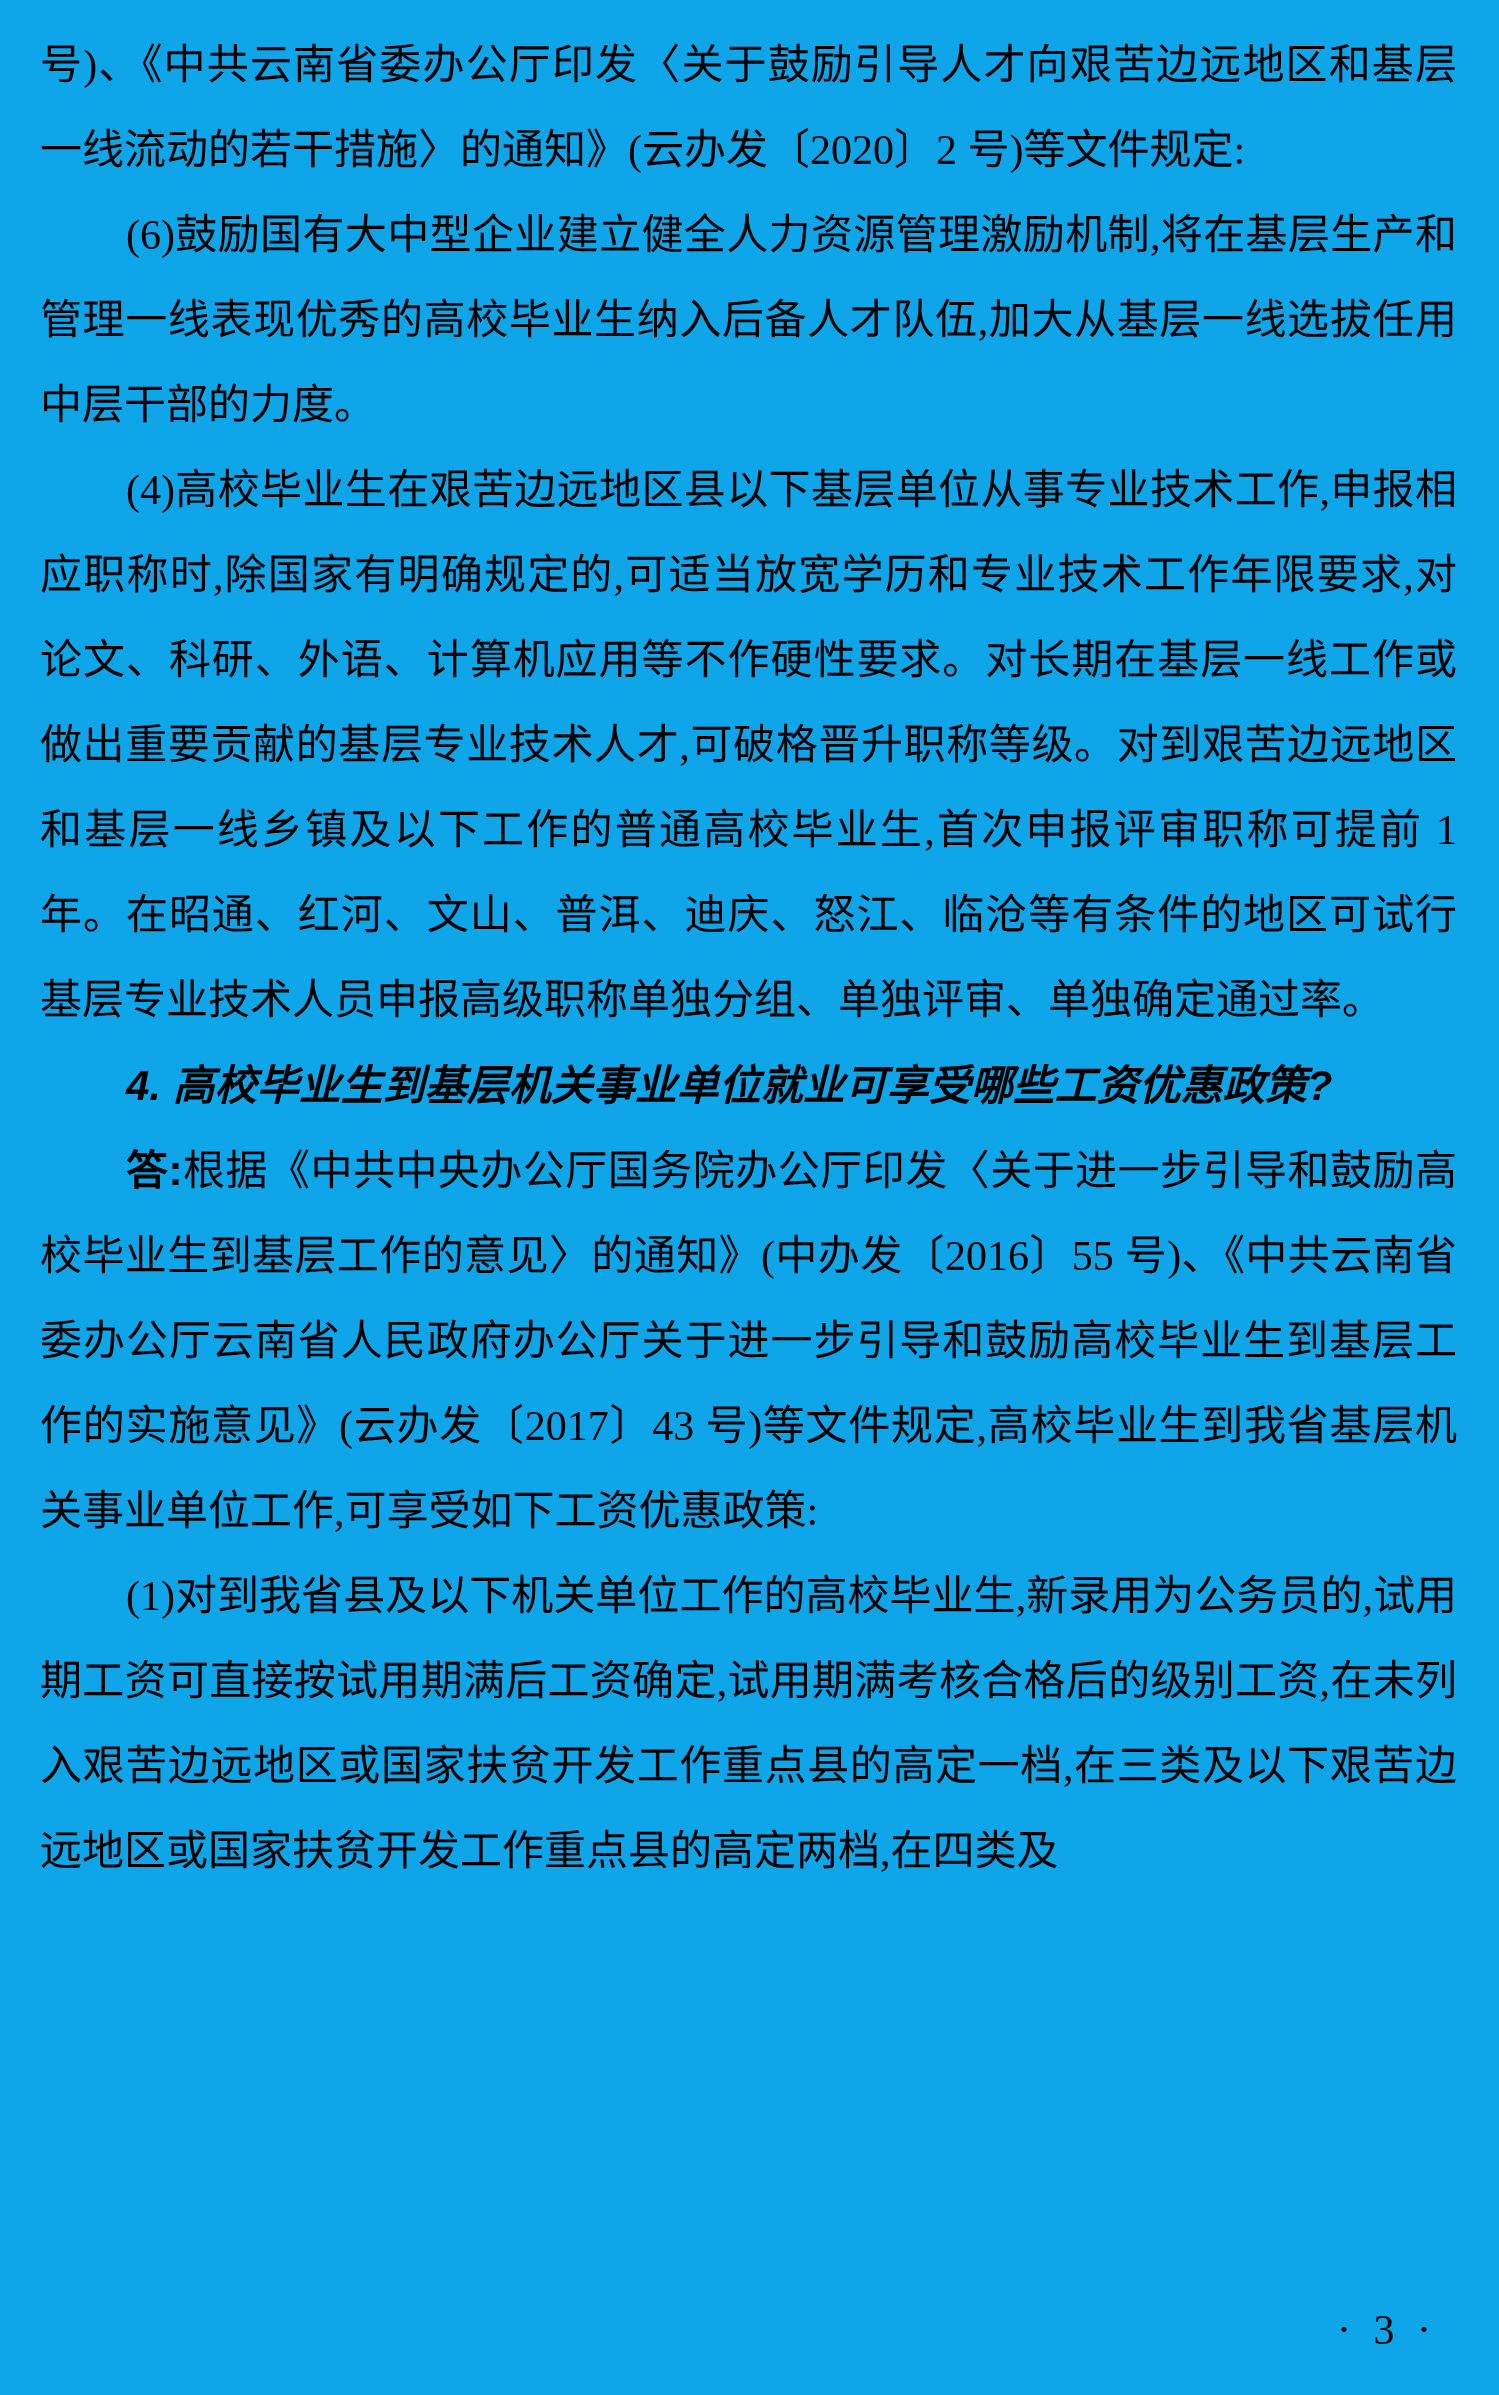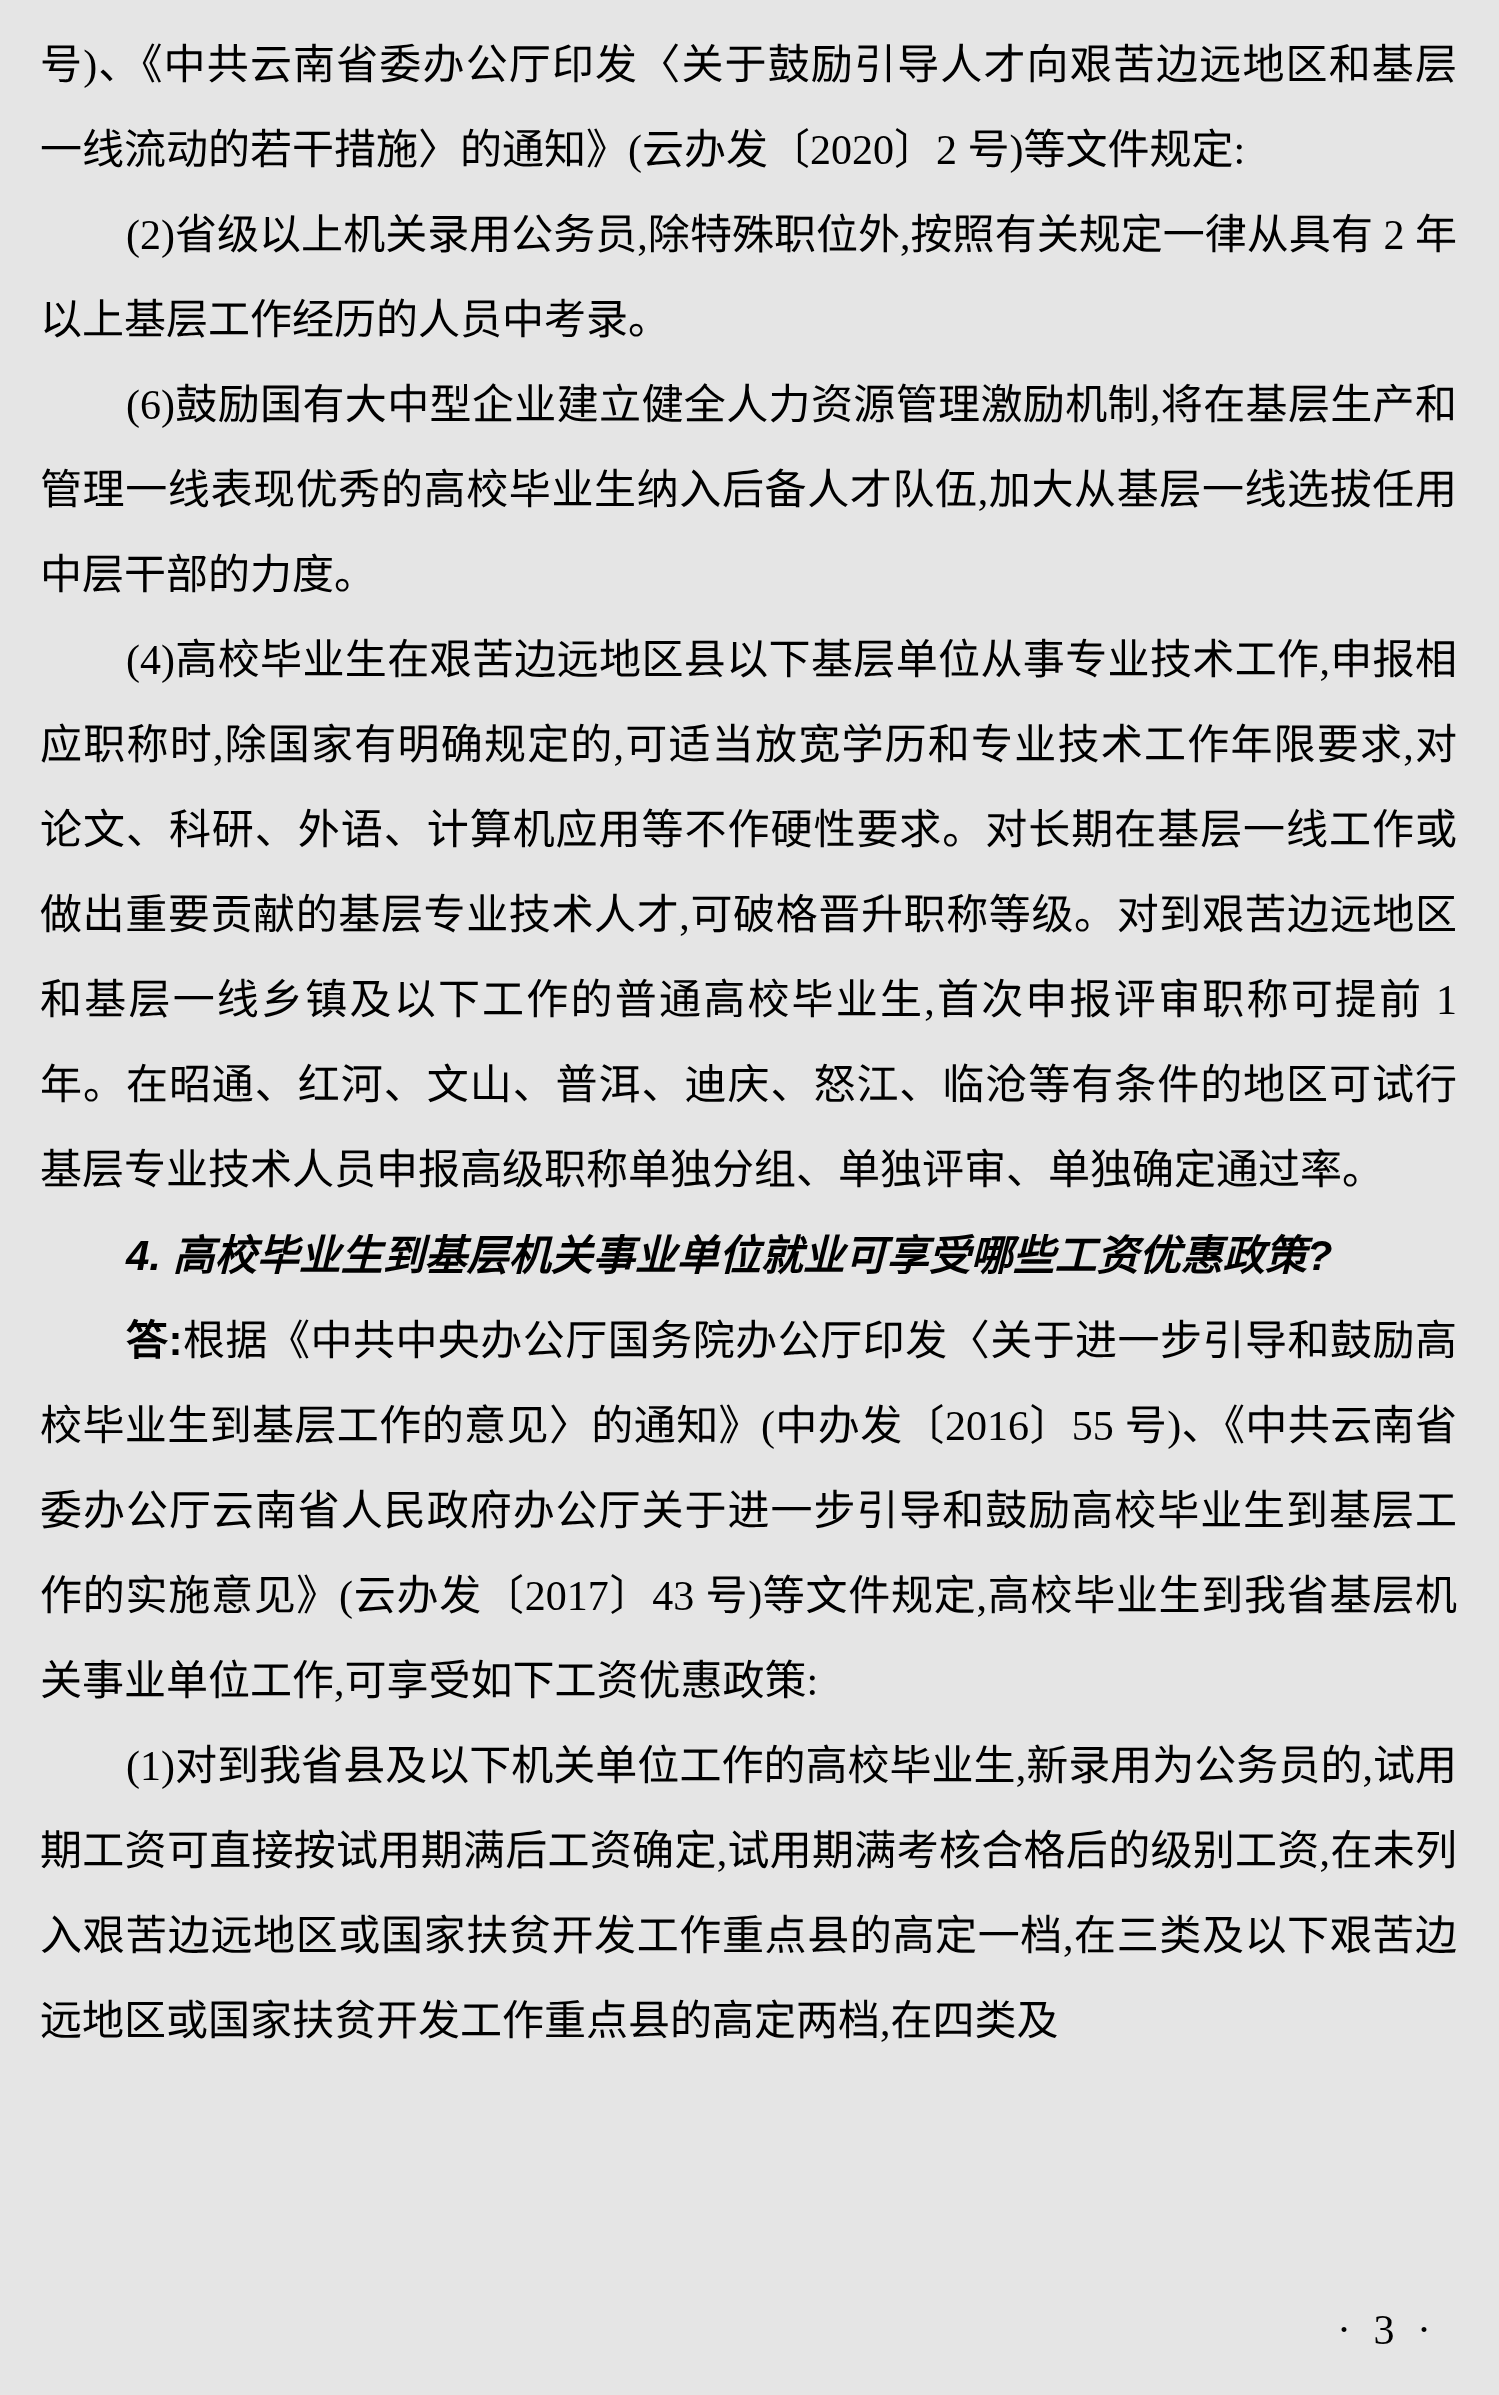--- a/index.html
+++ b/index.html
@@ -5,21 +5,21 @@
   html, body {
     margin: 0;
     padding: 0;
     background: #ffffff;
   }
   .page {
     position: relative;
     box-sizing: border-box;
     width: 1499px;
     height: 2395px;
-    background: #e5e5e5;
+    background: #0ea5e9;
     color: #000000;
     padding: 23px 42px 0 40px;
     font-family: "Liberation Serif", "DejaVu Serif", serif;
     overflow: hidden;
   }
   .para {
     margin: 0;
     font-size: 42px;
     line-height: 85px;
     text-align: justify;
@@ -51,21 +51,20 @@
   }
 </style>
 </head>
 <body>
 
 <div class="page">
 
   <p class="para">号)、《中共云南省委办公厅印发〈关于鼓励引导人才向艰苦边远地区和基层一线流动的若干措施〉的通知》(云办发〔2020〕2 号)等文件规定:</p>
 
 
-  <p class="para indent">(2)省级以上机关录用公务员,除特殊职位外,按照有关规定一律从具有 2 年以上基层工作经历的人员中考录。</p>
 
   <p class="para indent">(6)鼓励国有大中型企业建立健全人力资源管理激励机制,将在基层生产和管理一线表现优秀的高校毕业生纳入后备人才队伍,加大从基层一线选拔任用中层干部的力度。</p>
 
   <p class="para indent">(4)高校毕业生在艰苦边远地区县以下基层单位从事专业技术工作,申报相应职称时,除国家有明确规定的,可适当放宽学历和专业技术工作年限要求,对论文、科研、外语、计算机应用等不作硬性要求。对长期在基层一线工作或做出重要贡献的基层专业技术人才,可破格晋升职称等级。对到艰苦边远地区和基层一线乡镇及以下工作的普通高校毕业生,首次申报评审职称可提前 1 年。在昭通、红河、文山、普洱、迪庆、怒江、临沧等有条件的地区可试行基层专业技术人员申报高级职称单独分组、单独评审、单独确定通过率。</p>
 
   <p class="para indent question">4. 高校毕业生到基层机关事业单位就业可享受哪些工资优惠政策?</p>
 
   <p class="para indent"><span class="answer-prefix">答:</span><span>根据《中共中央办公厅国务院办公厅印发〈关于进一步引导和鼓励高校毕业生到基层工作的意见〉的通知》(中办发〔2016〕55 号)、《中共云南省委办公厅云南省人民政府办公厅关于进一步引导和鼓励高校毕业生到基层工作的实施意见》(云办发〔2017〕43 号)等文件规定,高校毕业生到我省基层机关事业单位工作,可享受如下工资优惠政策:</span></p>
 
   <p class="para indent">(1)对到我省县及以下机关单位工作的高校毕业生,新录用为公务员的,试用期工资可直接按试用期满后工资确定,试用期满考核合格后的级别工资,在未列入艰苦边远地区或国家扶贫开发工作重点县的高定一档,在三类及以下艰苦边远地区或国家扶贫开发工作重点县的高定两档,在四类及</p>

